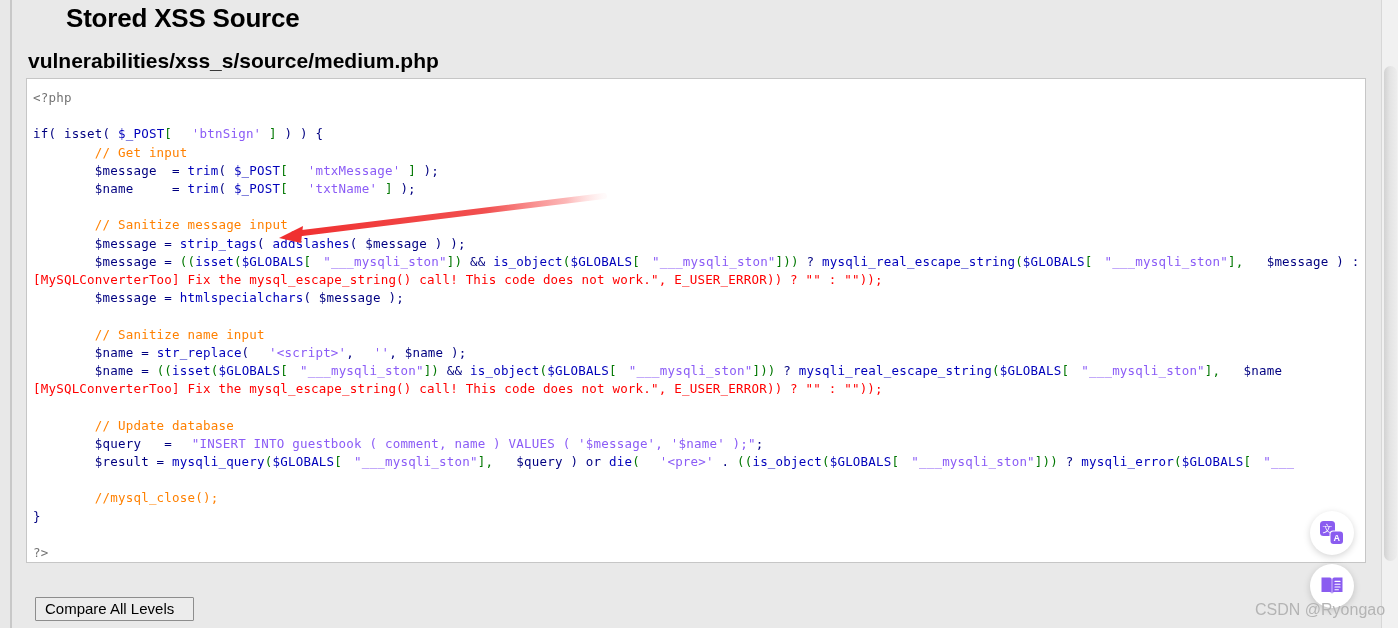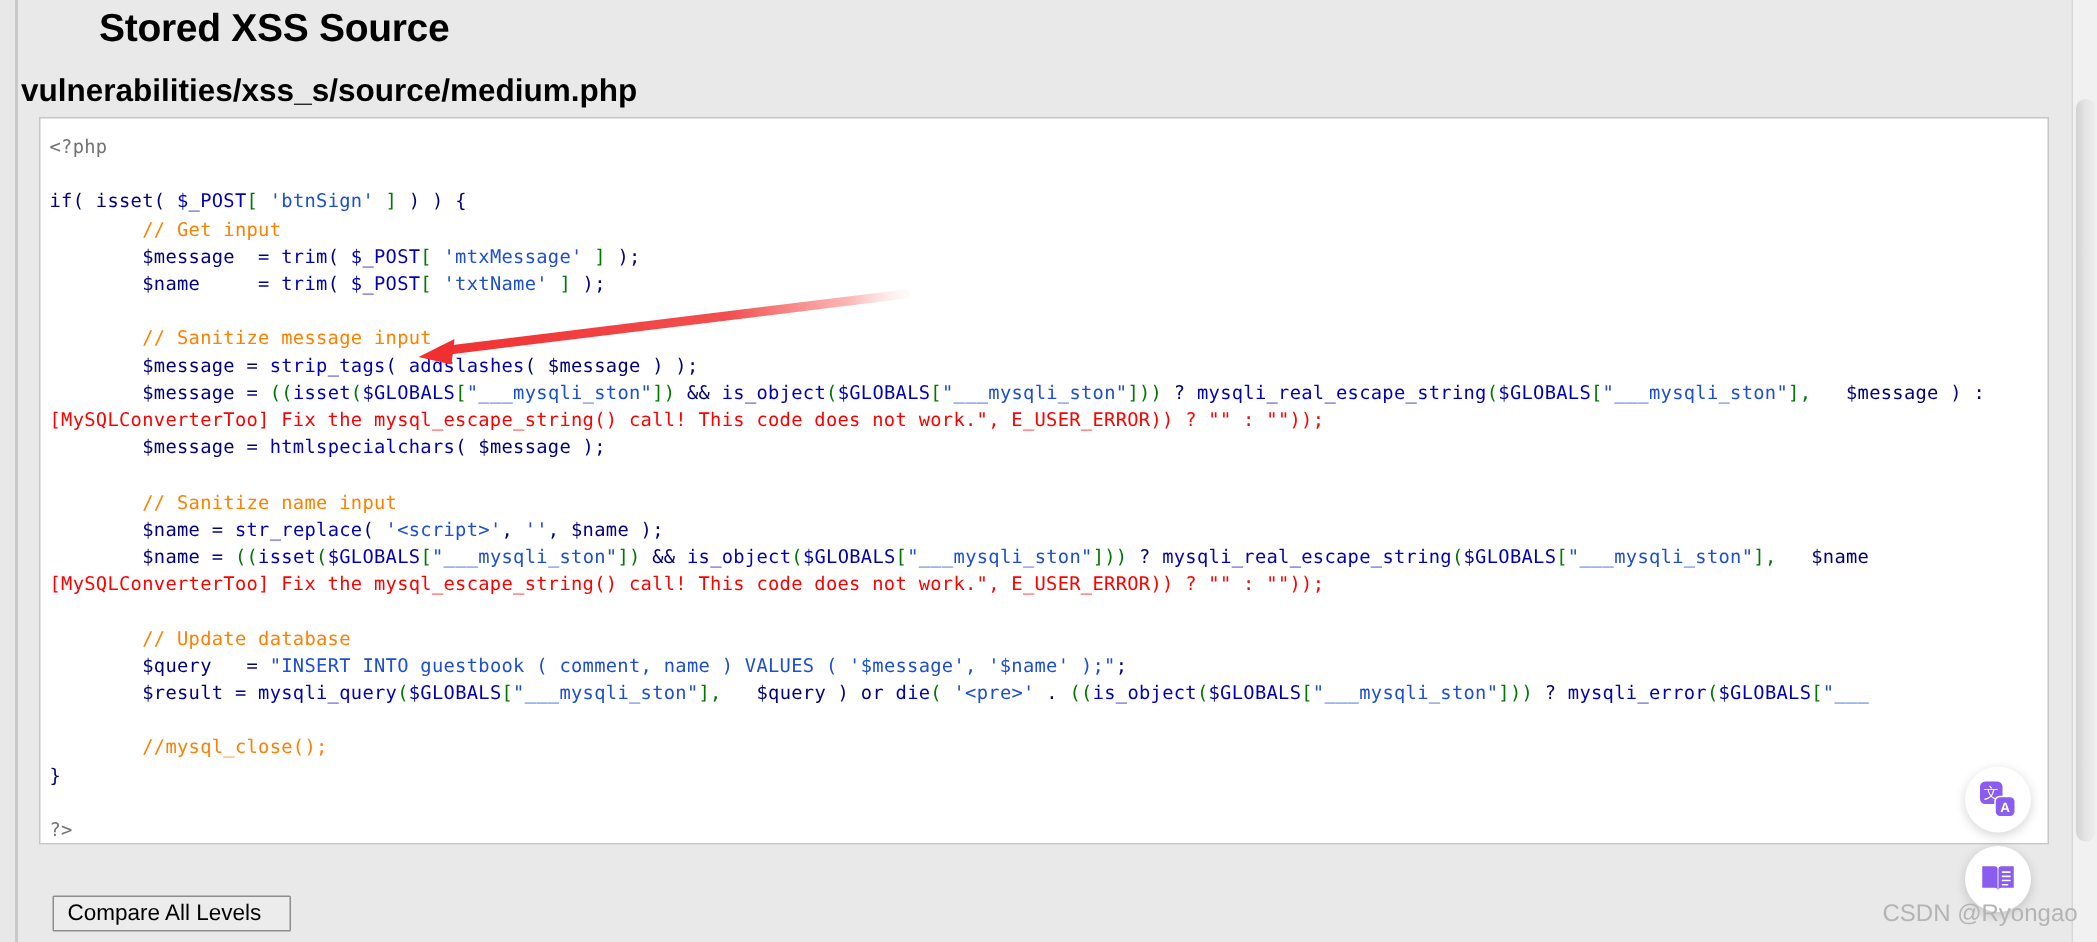--- a/index.html
+++ b/index.html
@@ -34,21 +34,21 @@
     font-size: 26px;
     font-weight: bold;
     color: #000000;
     letter-spacing: -0.2px;
     white-space: nowrap;
     margin-left: 40px;
   }
 
   .file-path {
     position: absolute;
-    left: 2px; top: 32px;
+    left: 16px; top: 32px;
     font-size: 21px;
     font-weight: bold;
     color: #000000;
     white-space: nowrap;
   }
 
   
   .code-box {
     position: absolute;
     left: 14px; top: 78px;
@@ -70,21 +70,21 @@
     font-size: 12.5px;
     line-height: 18.2px;
     white-space: pre;
     color: #000080;
     letter-spacing: 0.2px;
   }
 
   .c-default { color: #737373; }
   .c-keyword { color: #000080; }
   .c-comment { color: #ff8000; }
-  .c-string  { color: #1d4ed8; }
+  .c-string  { color: #8b5cf6; margin-left: 12px; }
   .c-bracket { color: #007700; }
   .c-func    { color: #0000bb; }
   .c-err     { color: #ff0000; }
 
   
   .arrow-layer {
     position: absolute;
     left: 0; top: 0;
     width: 1398px; height: 628px;
     pointer-events: none;

